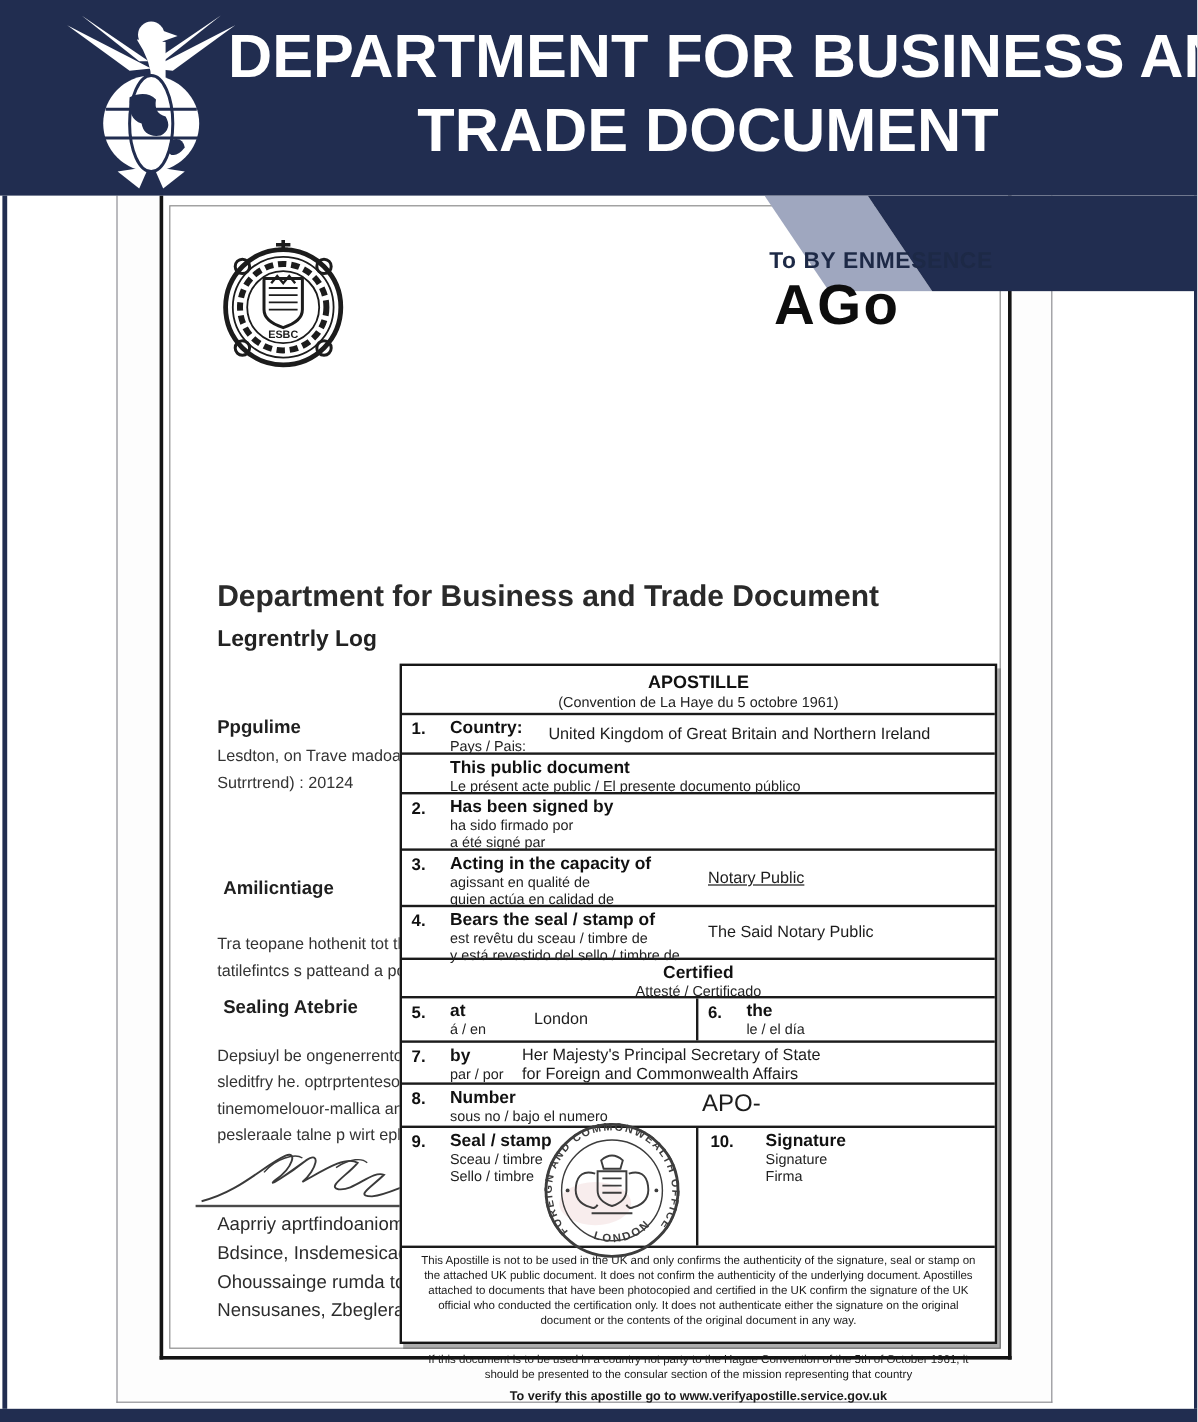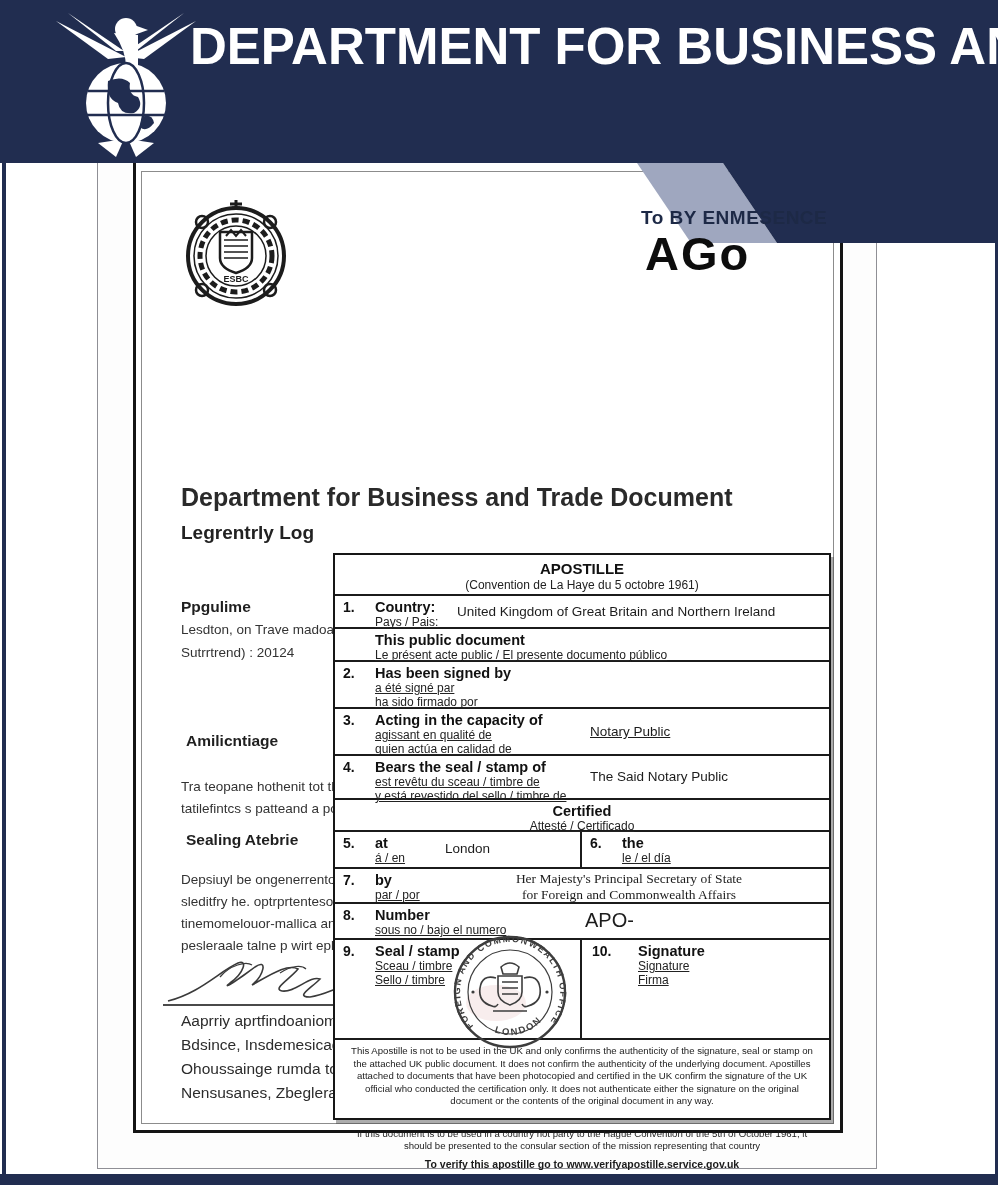--- a/index.html
+++ b/index.html
@@ -48,21 +48,21 @@
   .apostille{position:absolute;left:333px;top:553px;width:498px;height:567px;background:#fff;
     border:2px solid #161616;box-sizing:border-box;z-index:5;box-shadow:3px 4px 0 rgba(70,70,70,.45);
     display:flex;flex-direction:column;}
   .ap-row{position:relative;border-bottom:2px solid #1b1b1b;box-sizing:border-box;flex:none;}
   .ap-head{text-align:center;padding-top:5px;}
   .ap-head .t{font-size:15px;font-weight:700;color:#111;}
   .ap-head .s{font-size:12px;color:#222;margin-top:1px;}
   .num{position:absolute;left:8px;top:3px;font-size:14px;font-weight:700;color:#111;}
   .lblblk{margin-left:40px;padding-top:3px;}
   .lbl{font-size:14.5px;font-weight:700;color:#111;line-height:16px;}
-  .sub{font-size:12px;color:#222;line-height:14px;text-decoration:underline;}
+  .sub{font-size:12px;color:#222;line-height:14px;}
   .val{position:absolute;font-size:13.5px;color:#1c1c1c;white-space:nowrap;}
   .split{display:flex;}
   .cell-l{position:relative;width:247px;border-right:2px solid #1b1b1b;box-sizing:border-box;flex:none;height:100%;}
   .cell-r{position:relative;flex:1;height:100%;}
   .ap-cert{text-align:center;padding-top:3px;}
   .stamp{position:absolute;left:116px;top:-7px;width:118px;height:118px;z-index:2;}
   .ap-footer{flex:1;padding:5px 14px 0;text-align:center;color:#1b1b1b;}
   .ap-footer .p1,.ap-footer .p2{font-size:9.6px;line-height:12.5px;}
   .ap-footer .p2{margin-top:20px;}
   .ap-footer .p3{font-size:10.5px;font-weight:700;margin-top:5px;}
@@ -90,20 +90,21 @@
         <ellipse cx="80" cy="96" rx="18" ry="40"></ellipse>
         <path d="M42,84 H118 M40,108 H120"></path>
       </g>
       <g fill="#212D50">
         <path d="M62,74 q14,-6 22,2 q-2,12 8,14 q6,10 -4,16 q-14,2 -16,-10 q-12,-4 -10,-22 z"></path>
         <path d="M96,110 q10,-4 12,6 q-8,10 -14,4 z"></path>
       </g>
     </svg>
     <div class="banner-title">
       <div>DEPARTMENT FOR BUSINESS AND</div>
+      <div>TRADE DOCUMENT</div>
     </div>
   </div>
 
   <div class="edge-left"></div>
   <div class="edge-right"></div>
   <div class="edge-bottom"></div>
 
   <div class="sheet-behind"></div>
   <div class="page"></div>
   <div class="page-inner-border"></div>
@@ -179,22 +180,22 @@
       <div class="lblblk">
         <div class="lbl">This public document</div>
         <div class="sub">Le présent acte public / El presente documento público</div>
       </div>
     </div>
 
     <div class="ap-row" style="height:47px;">
       <span class="num">2.</span>
       <div class="lblblk">
         <div class="lbl">Has been signed by</div>
+        <div class="sub">ha sido firmado por</div>
         <div class="sub">a été signé par</div>
-        <div class="sub">ha sido firmado por</div>
       </div>
     </div>
 
     <div class="ap-row" style="height:47px;">
       <span class="num">3.</span>
       <div class="lblblk">
         <div class="lbl">Acting in the capacity of</div>
         <div class="sub">agissant en qualité de</div>
         <div class="sub">quien actúa en calidad de</div>
       </div>
@@ -233,21 +234,21 @@
         </div>
       </div>
     </div>
 
     <div class="ap-row" style="height:35px;">
       <span class="num">7.</span>
       <div class="lblblk">
         <div class="lbl">by</div>
         <div class="sub">par / por</div>
       </div>
-      <div class="val" style="left:100px;right:6px;top:2px;text-align:center;white-space:normal;line-height:16px;font-family:Liberation Serif, serif;">
+      <div class="val" style="left:100px;right:6px;top:2px;text-align:left;white-space:normal;line-height:16px;">
         <div>Her Majesty's Principal Secretary of State</div>
         <div>for Foreign and Commonwealth Affairs</div>
       </div>
     </div>
 
     <div class="ap-row" style="height:36px;">
       <span class="num">8.</span>
       <div class="lblblk">
         <div class="lbl">Number</div>
         <div class="sub">sous no / bajo el numero</div>

